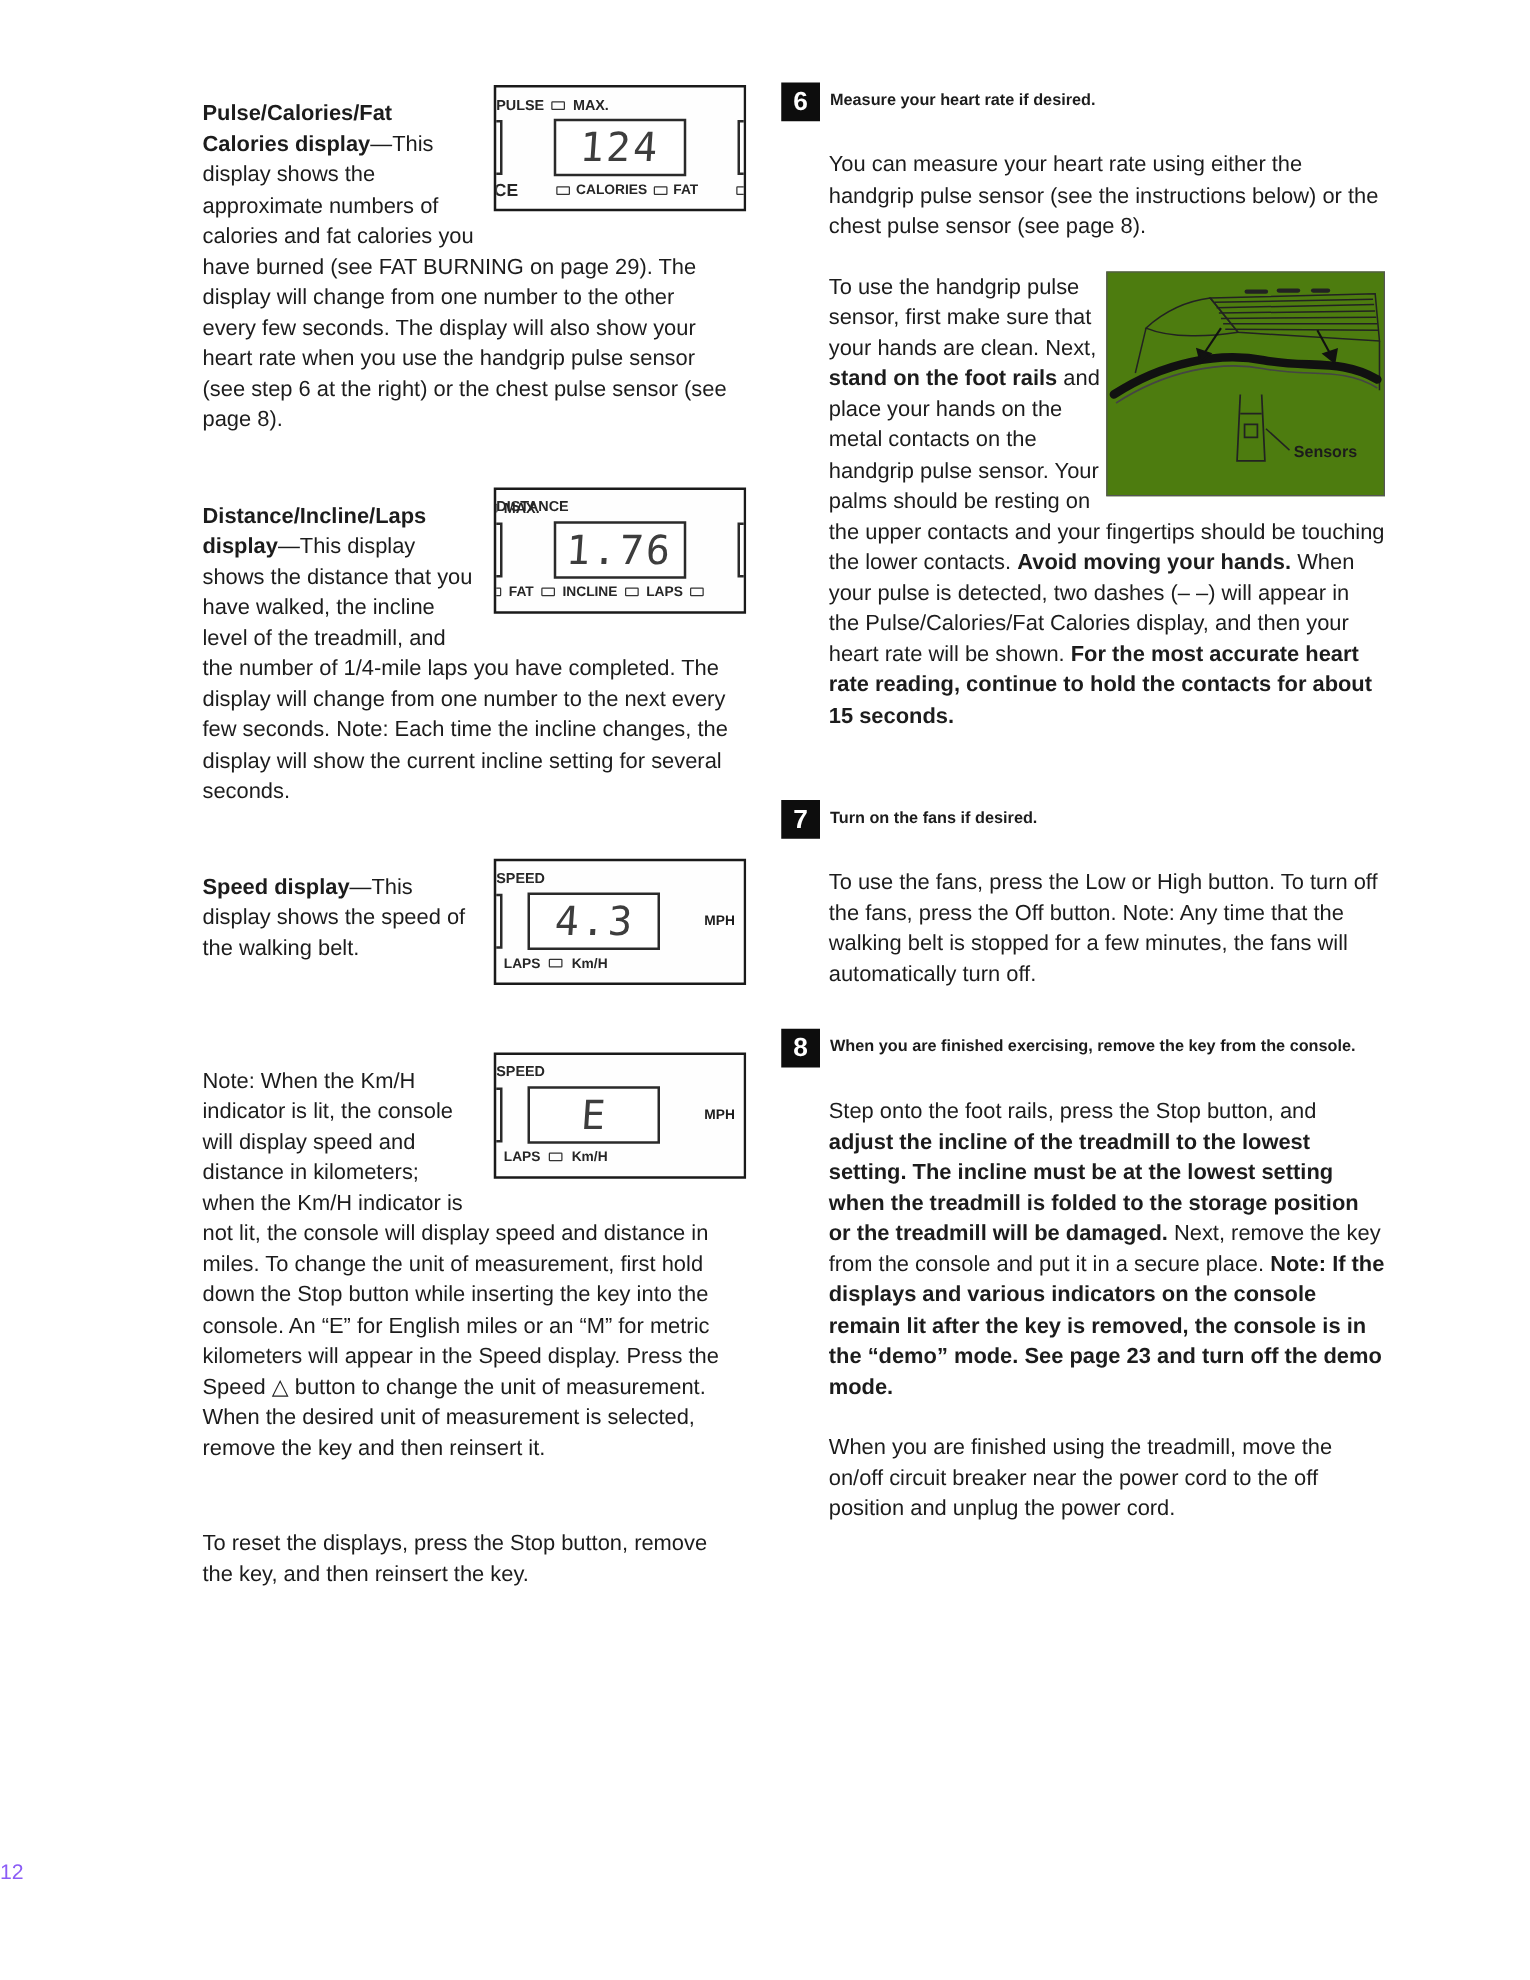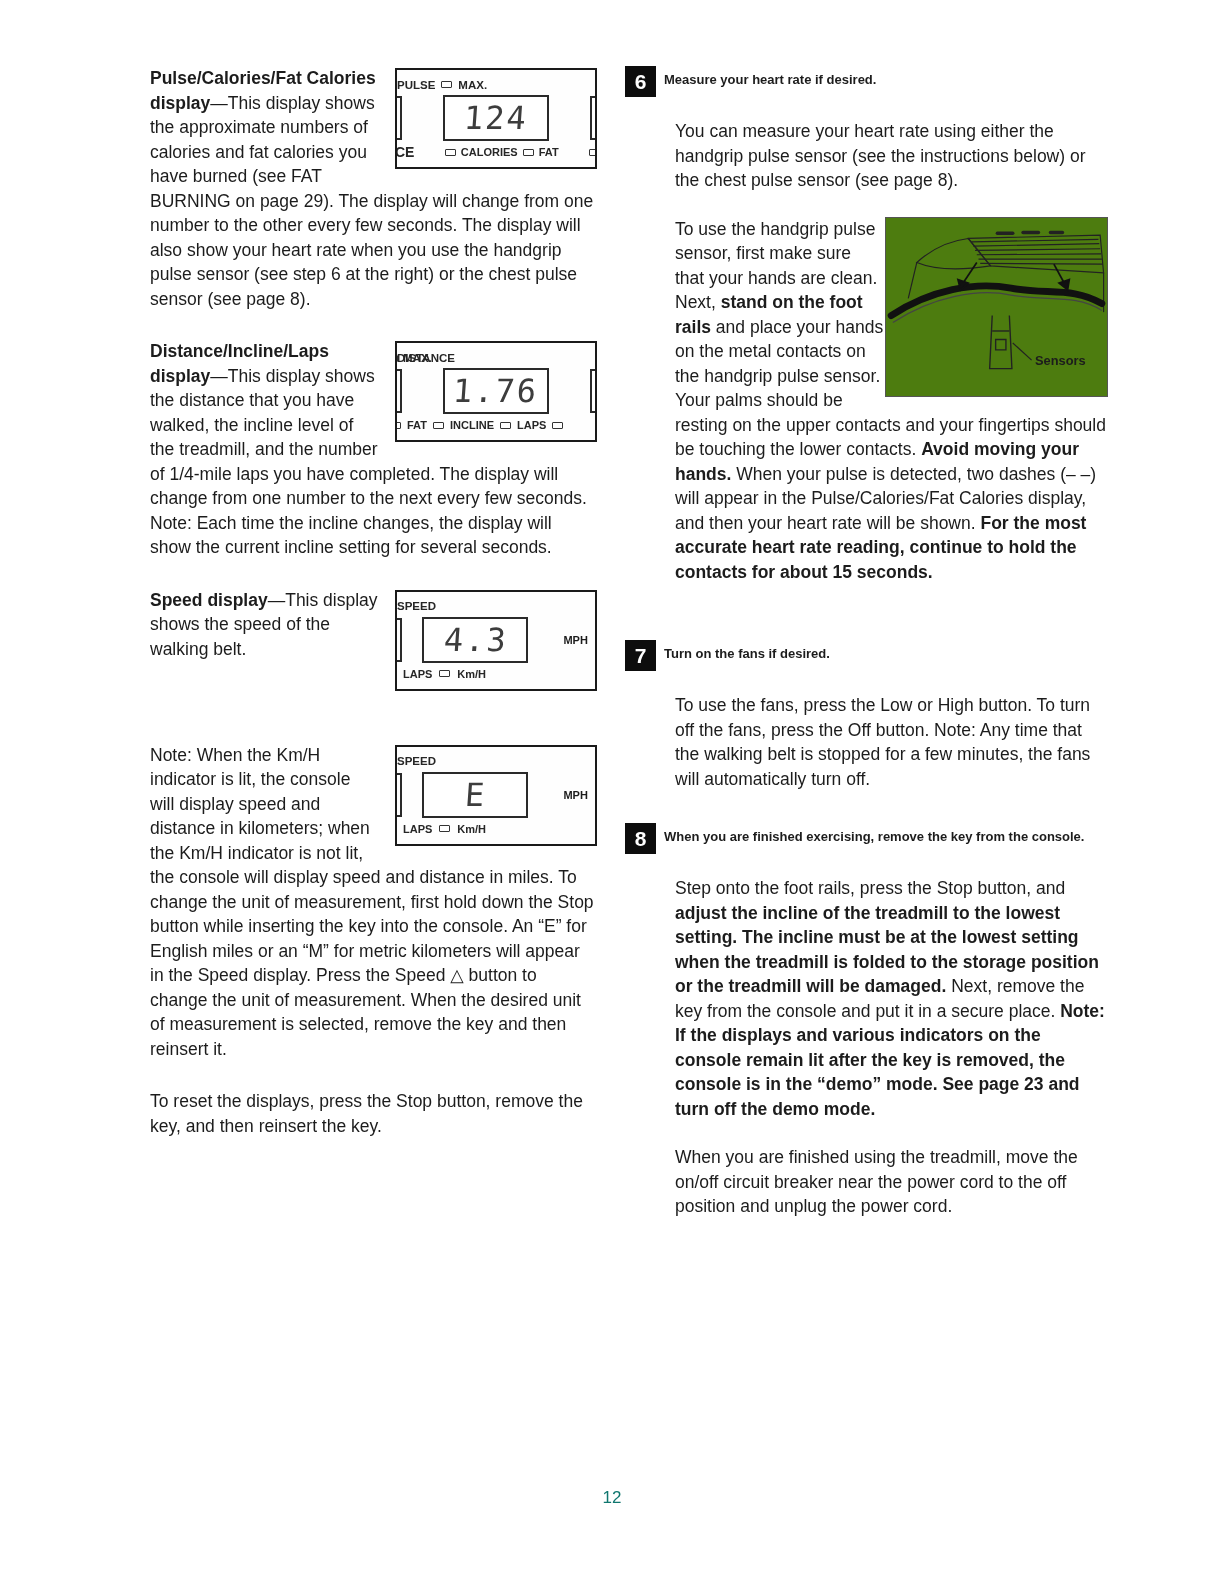--- a/index.html
+++ b/index.html
@@ -4,21 +4,21 @@
 <style>
   html, body { margin:0; padding:0; background:#e8e8e8; }
   .sheet {
     position:relative; width:1224px; height:1584px; background:#ffffff;
     font-family:"Liberation Sans", sans-serif; color:#1c1c1c; overflow:hidden;
     margin:0 auto;
   }
   .col-left  { position:absolute; left:150px; top:66px; width:447px; }
   .col-right { position:absolute; left:625px; top:66px; width:483px; }
 
-  p.body { font-size:17.5px; line-height:24.5px; margin:0; }
+  p.body { font-size:17.5px; line-height:24.5px; margin:12px; }
   .b { font-weight:bold; }
 
   .blk { overflow:hidden; margin-bottom:28px; }
   .blk.gap-lg { margin-bottom:40px; }
 
   
   .lcd {
     float:right; width:202px; box-sizing:border-box;
     border:2px solid #1a1a1a; background:#fefefe;
     margin:2px 0 12px 16px; padding:7px 0 8px;
@@ -49,33 +49,33 @@
   .mph { font-size:11px; font-weight:bold; margin-left:5px;padding-left:30px; }
   .speed-bot { justify-content:flex-start; padding-left:6px; gap:7px; }
 
   
   .step { margin-bottom:32px; }
   .step-head { display:flex; align-items:flex-start; gap:8px; }
   .step-num { width:31px; height:31px; flex:none; background:#0d0d0d; color:#fff;
               font-weight:bold; font-size:21px; display:flex; align-items:center;
               justify-content:center; }
   .step-title { margin:2px 0 0 0; font-size:13px; line-height:24px; font-weight:bold; }
-  .step-body { margin-left:50px; margin-top:22px; }
+  .step-body { margin-left:38px; margin-top:22px; }
   .step-body p { margin:0 0 24px 0; }
   .step-body .figwrap { overflow:hidden; }
 
   .handgrip-fig {
     float:right; width:223px; height:180px; margin:0 0 10px 16px;
     border:1.5px solid #555; box-sizing:border-box; background:#4d7c0f;font-weight:bold;
   }
   .handgrip-fig svg { display:block; width:100%; height:100%; }
   .handgrip-fig text { font-family:"Liberation Sans", sans-serif; font-size:15px; fill:#1c1c1c; }
 
-  .page-number { position:absolute; left:0; right:0; top:1488px; text-align:center;
-                 font-size:17px; color:#0f766e; }
+  .page-number { position:absolute; left:0; right:0; top:1488px; 
+                 font-size:17px; color:#8b5cf6; }
 </style>
 </head>
 <body>
 
 <div class="sheet">
 
   <div class="col-left">
 
     <section class="blk">
       <div class="lcd">

